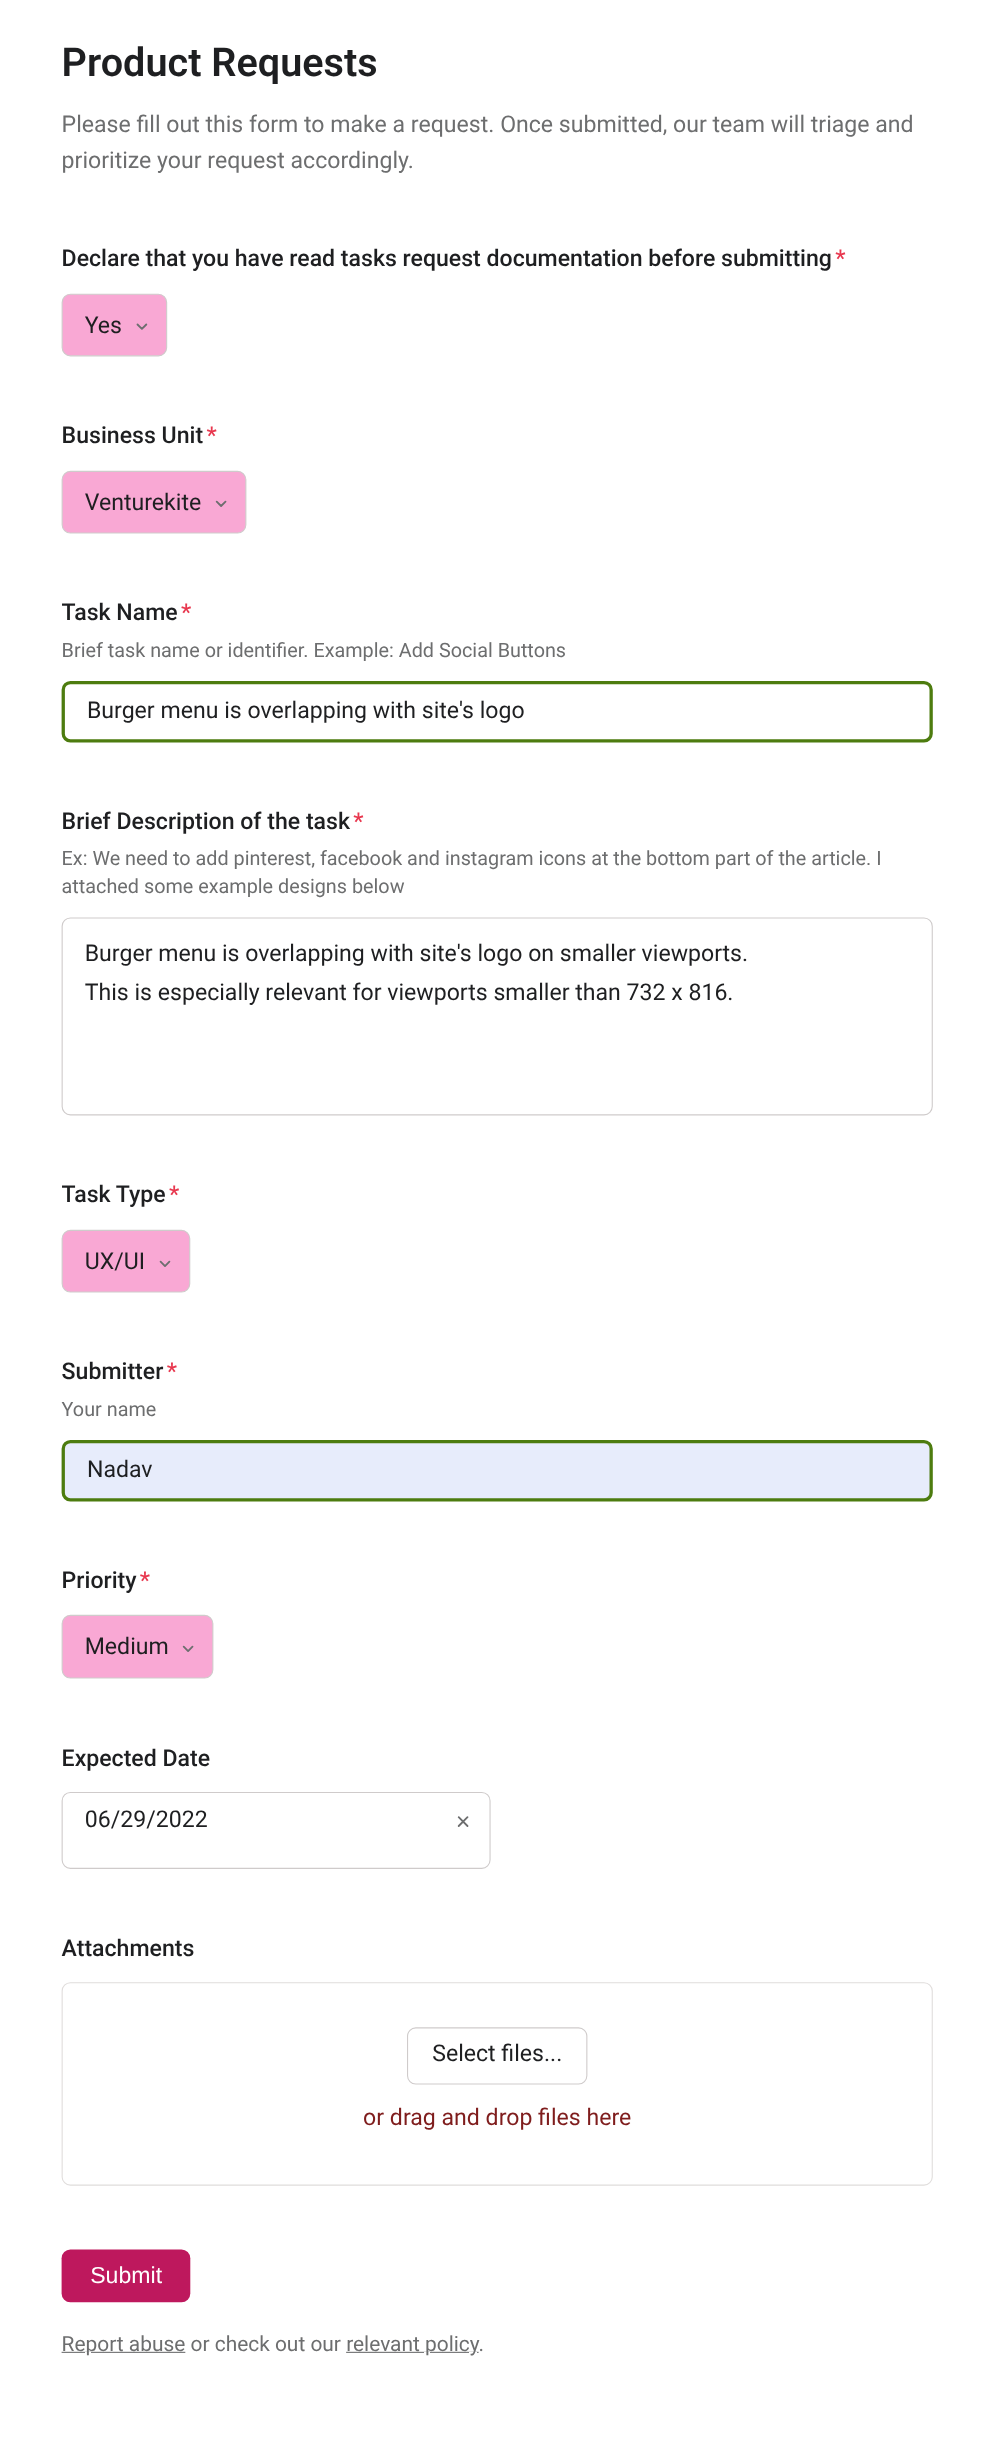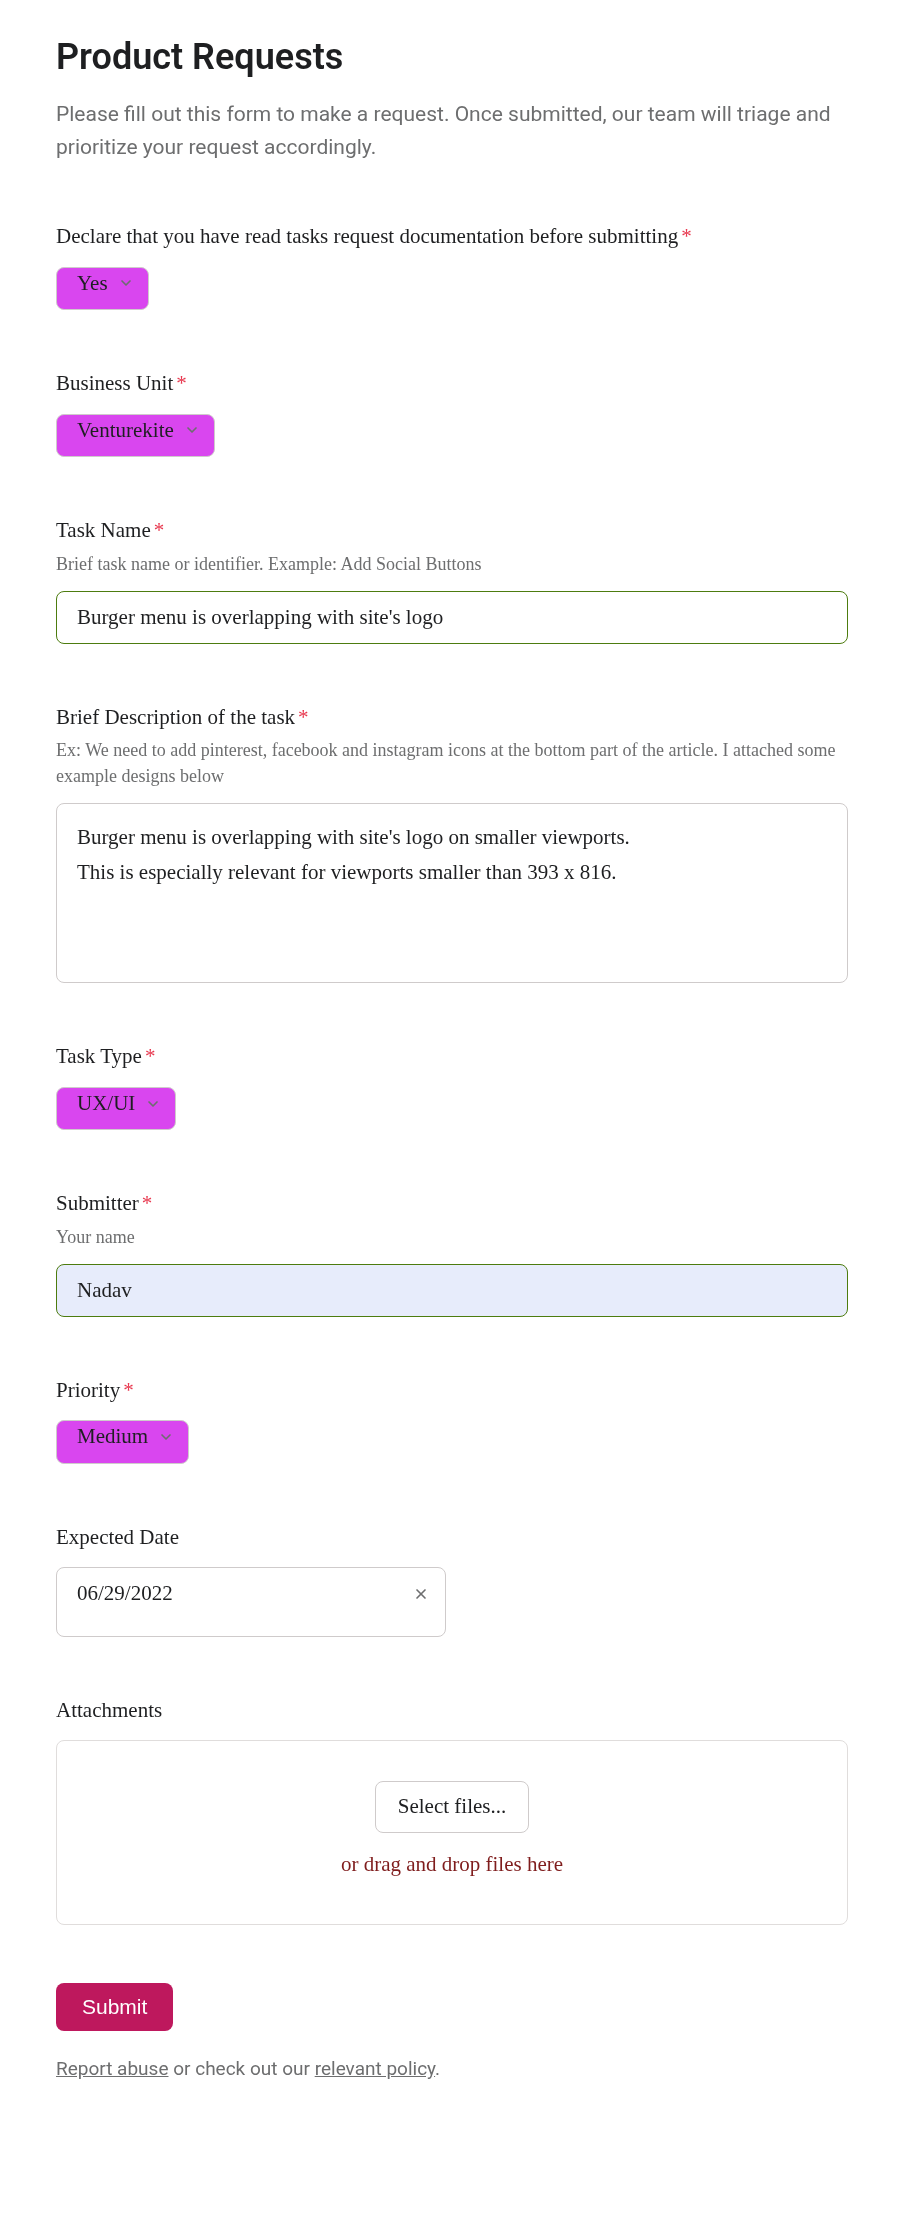--- a/index.html
+++ b/index.html
@@ -23,21 +23,20 @@
     color: #1e1f21;
   }
   .subtitle {
     font-size: 21px;
     color: #6d6e6f;
     margin: 0 0 58px 0;
     line-height: 1.55;
   }
   .field {
     margin-bottom: 58px;
-    font-family: Liberation Serif, serif;
   }
   .label {
     font-size: 21px;
     font-weight: 500;
     color: #1e1f21;
     display: block;
   }
   .required {
     color: #e8384f;
     margin-left: 3px;
@@ -49,38 +48,38 @@
     line-height: 1.45;
   }
   .control-row {
     margin-top: 14px;
   }
   .select {
     display: inline-flex;
     align-items: center;
     border: 1px solid #cfcbcb;
     border-radius: 8px;
-    padding: 0 14px 10px 20px;
-    font-size: 21px;
-    color: #1e1f21;
-    background: #d946ef;
+    padding: 14px 14px 10px 20px;
+    font-size: 21px;
+    color: #1e1f21;
+    background: #f9a8d4;
     cursor: pointer;
   }
   .select .chev {
     margin-left: 10px;
     display: inline-flex;
   }
   .chev svg {
     width: 16px;
     height: 16px;
     stroke: #6d6e6f;
   }
   .text-input {
     width: 100%;
-    border: 1px solid #4d7c0f;
+    border: 3px solid #4d7c0f;
     border-radius: 8px;
     padding: 13px 20px;
     font-size: 21px;
     color: #1e1f21;
     background: #fff;
     font-family: inherit;
   }
   .text-input.filled-bg {
     background: #e7ecfb;
   }
@@ -212,21 +211,21 @@
     </div>
   </div>
 
   <div class="field">
     <span class="label">
       <span>Brief Description of the task</span><span class="required">*</span>
     </span>
     <div class="hint">Ex: We need to add pinterest, facebook and instagram icons at the bottom part of the article. I attached some example designs below</div>
     <div class="control-row">
       <div class="textarea" contenteditable="true" style="">Burger menu is overlapping with site's logo on smaller viewports.
-This is especially relevant for viewports smaller than 393 x 816.</div>
+This is especially relevant for viewports smaller than 732 x 816.</div>
     </div>
   </div>
 
   <div class="field">
     <span class="label">
       <span>Task Type</span><span class="required">*</span>
     </span>
     <div class="control-row">
       <div class="select">
         <span>UX/UI</span>

